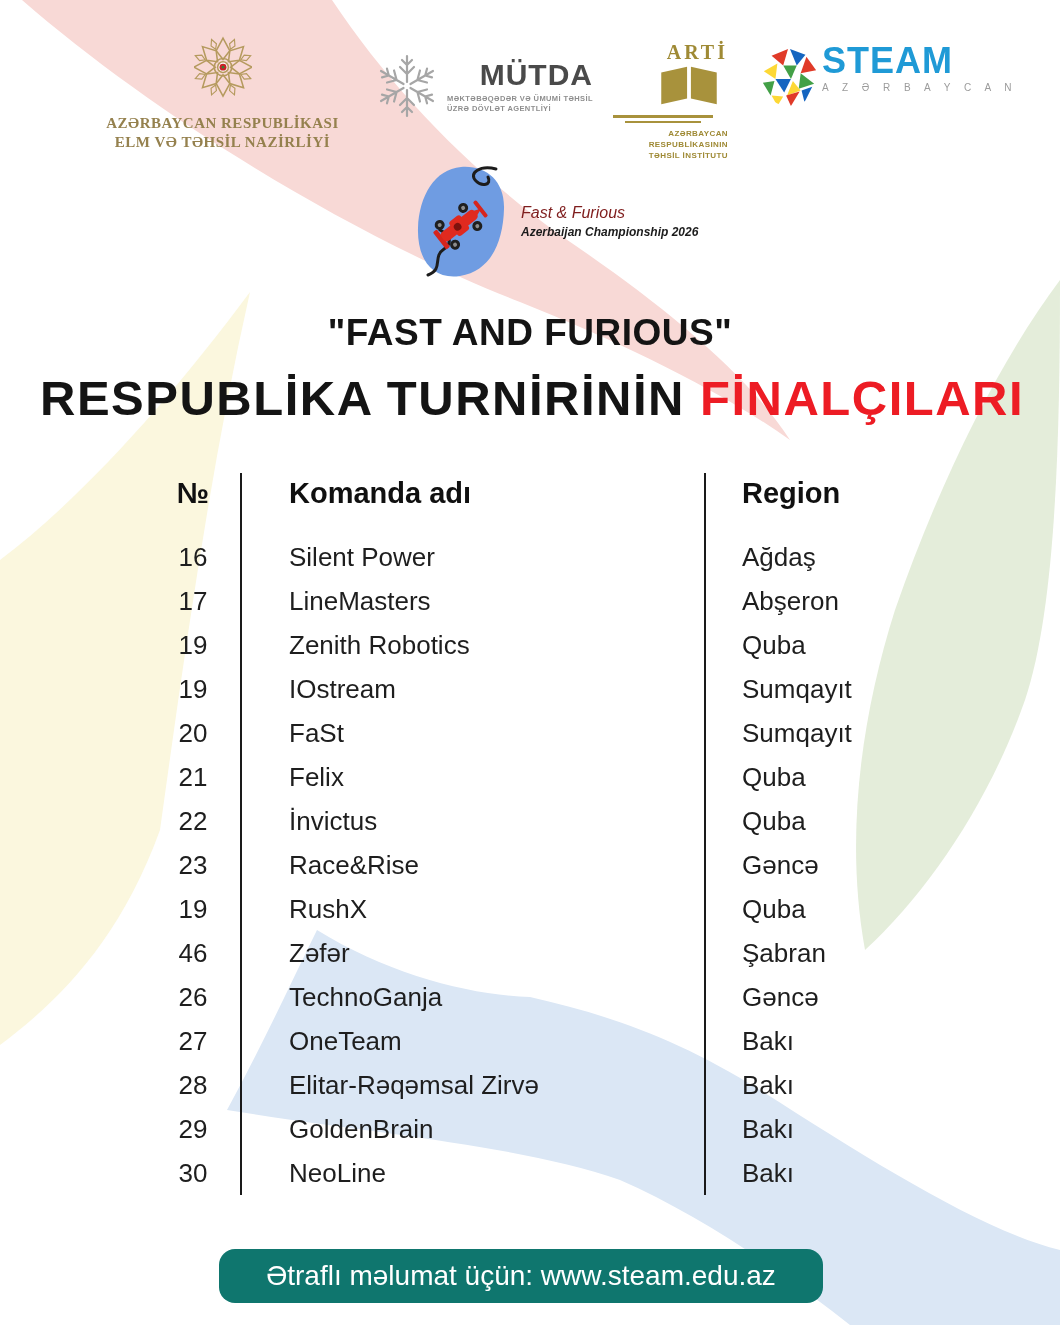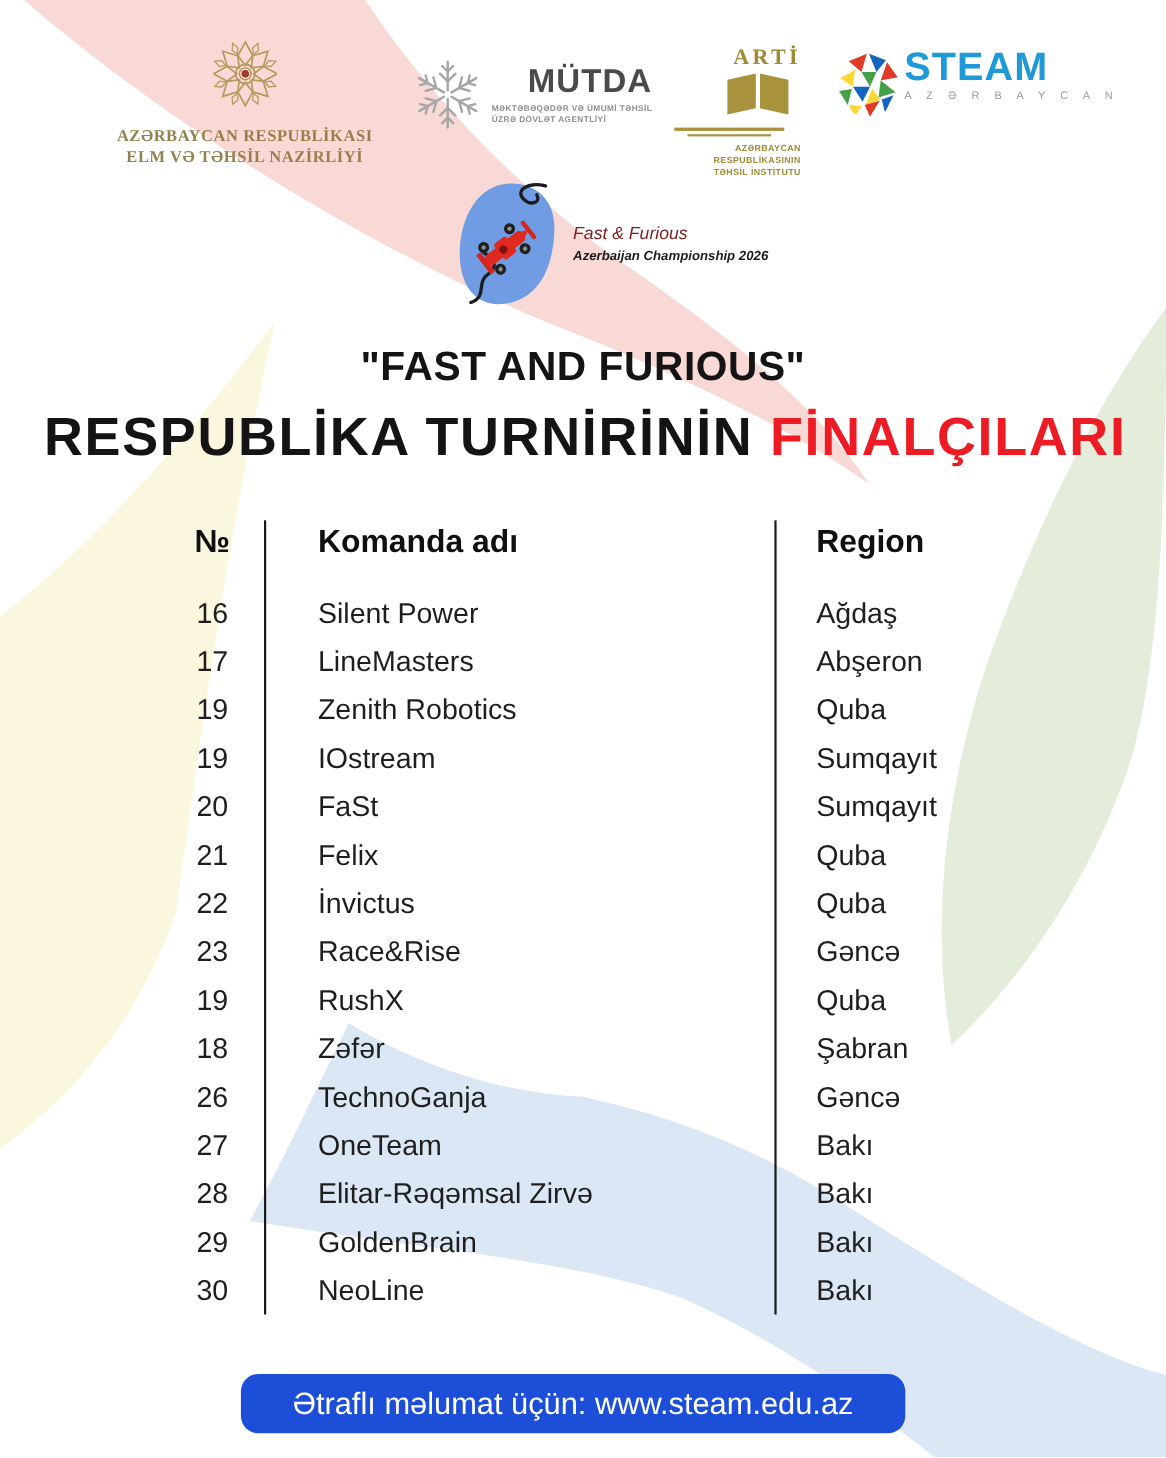--- a/index.html
+++ b/index.html
@@ -47,21 +47,21 @@
   .thead .h-num{position:absolute;left:163px;width:60px;text-align:center;}
   .thead .h-team{position:absolute;left:289px;}
   .thead .h-region{position:absolute;left:742px;}
   #rows{top:535px;left:0;right:0;z-index:2;}
   .trow{position:relative;height:44px;font-size:26px;color:#1e1e1e;line-height:44px;}
   .trow .c-num{position:absolute;left:163px;width:60px;text-align:center;}
   .trow .c-team{position:absolute;left:289px;}
   .trow .c-region{position:absolute;left:742px;}
 
   
-  .banner{left:219px;top:1249px;width:604px;height:54px;background:#1d4ed8;border-radius:16px;
+  .banner{left:219px;top:1249px;width:604px;height:54px;background:#0f766e;border-radius:16px;
           color:#ffffff;font-size:28px;line-height:54px;text-align:center;z-index:2;}
 </style>
 </head>
 <body>
 
 <div id="page">
 
   <svg id="bg" width="1060" height="1325" viewBox="0 0 1060 1325">
     <path d="M22,0 L332,0 C392,90 470,170 560,235 C656,300 745,370 790,440 C720,390 620,342 520,302 C360,240 160,120 22,0 Z" fill="#f8d9d6"></path>
     <path d="M250,292 C210,470 185,650 160,830 C120,940 60,1000 0,1045 L0,560 C80,500 170,400 250,292 Z" fill="#fbf7de"></path>
@@ -235,21 +235,21 @@
         <span class="c-num">23</span>
         <span class="c-team">Race&amp;Rise</span>
         <span class="c-region">Gəncə</span>
       </div>
       <div class="trow">
         <span class="c-num">19</span>
         <span class="c-team">RushX</span>
         <span class="c-region">Quba</span>
       </div>
       <div class="trow">
-        <span class="c-num">18</span>
+        <span class="c-num">46</span>
         <span class="c-team">Zəfər</span>
         <span class="c-region">Şabran</span>
       </div>
       <div class="trow">
         <span class="c-num">26</span>
         <span class="c-team">TechnoGanja</span>
         <span class="c-region">Gəncə</span>
       </div>
       <div class="trow">
         <span class="c-num">27</span>

